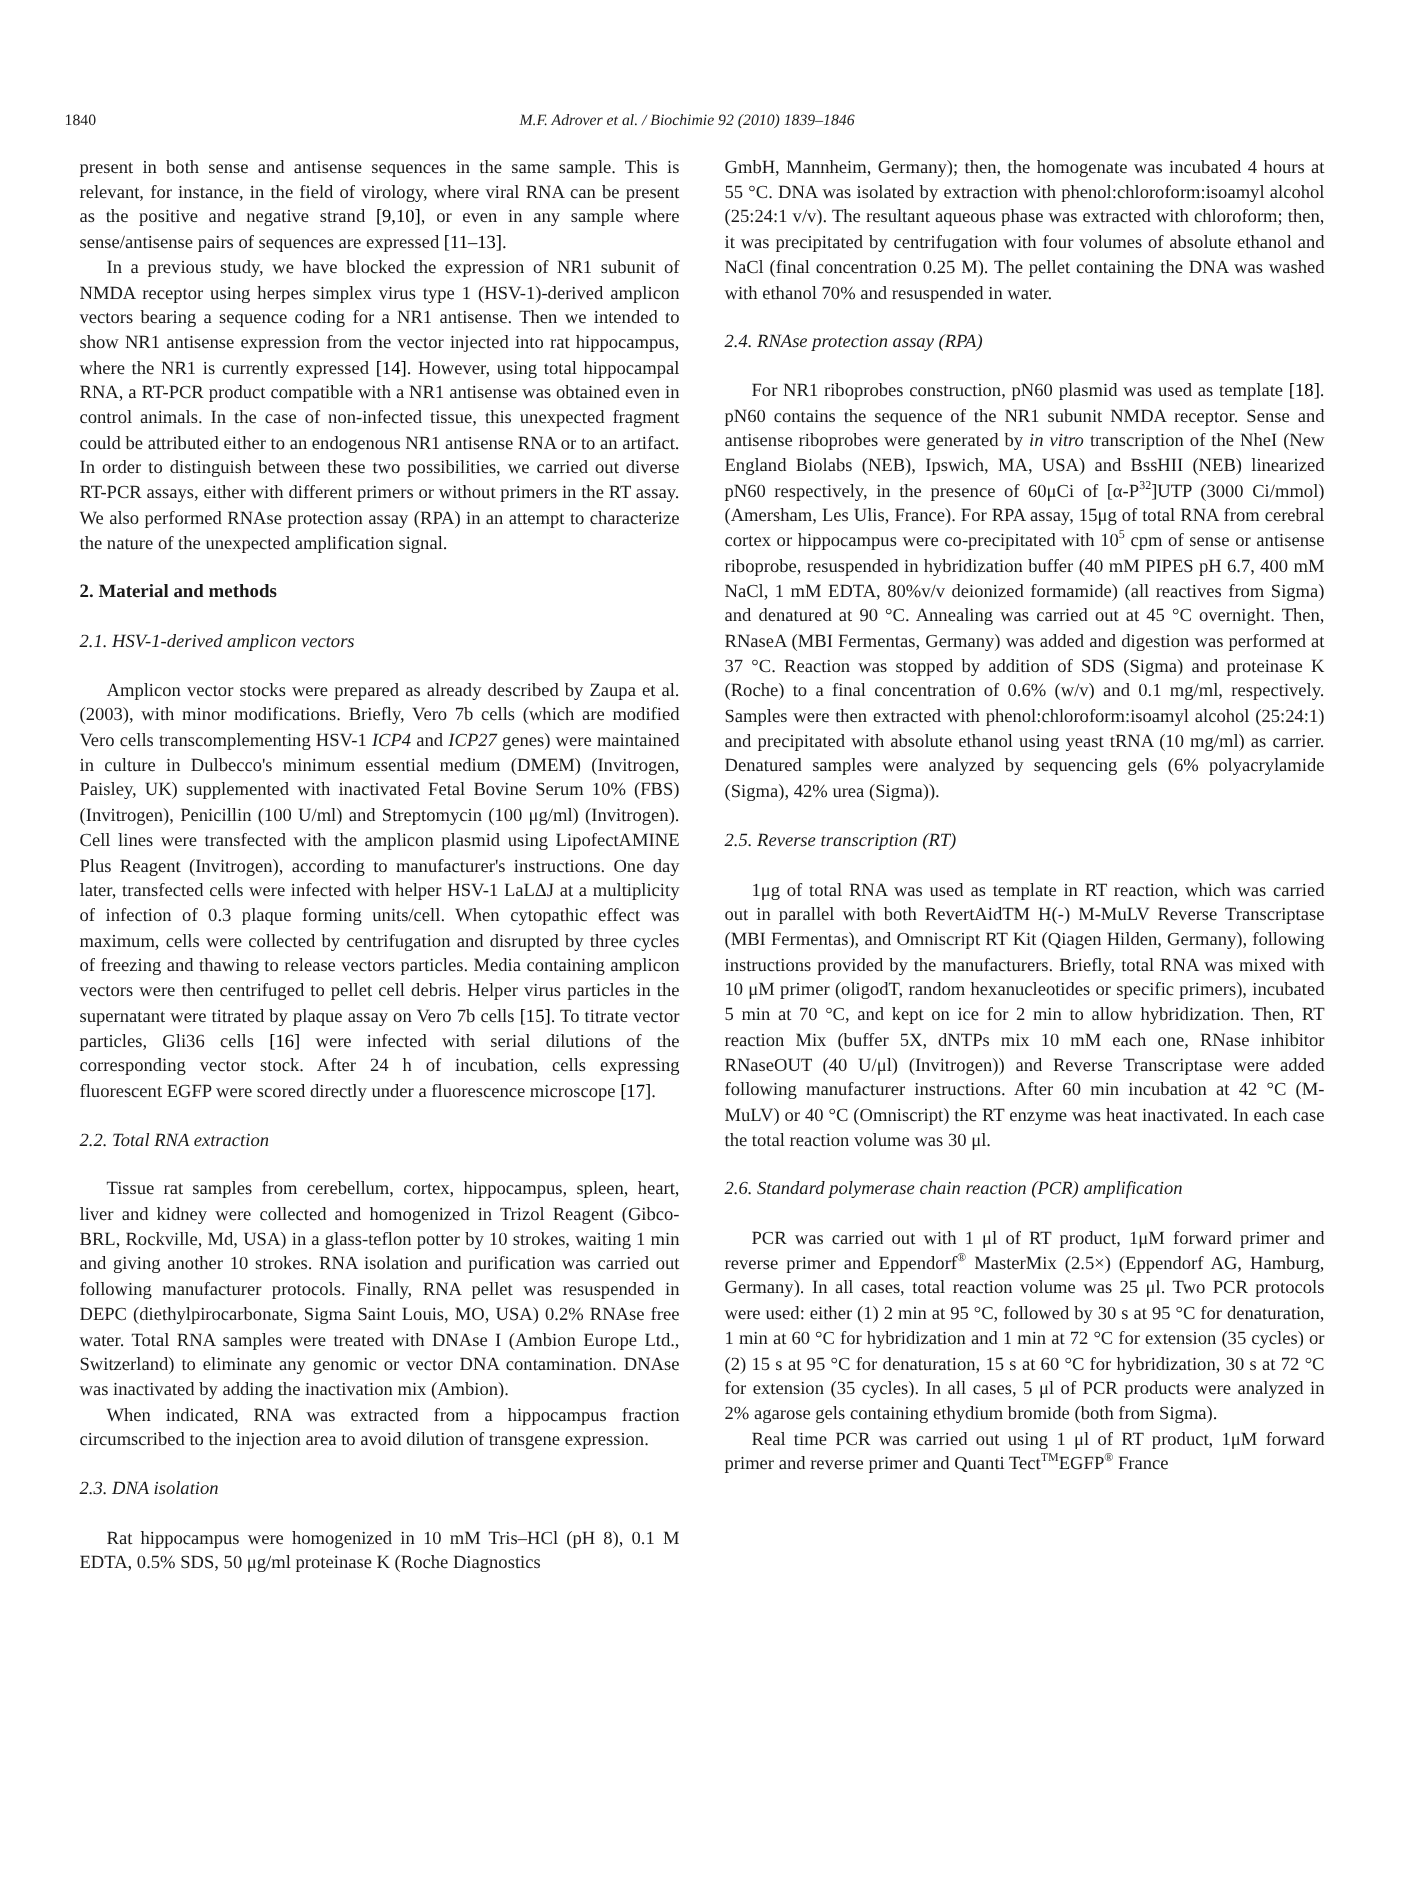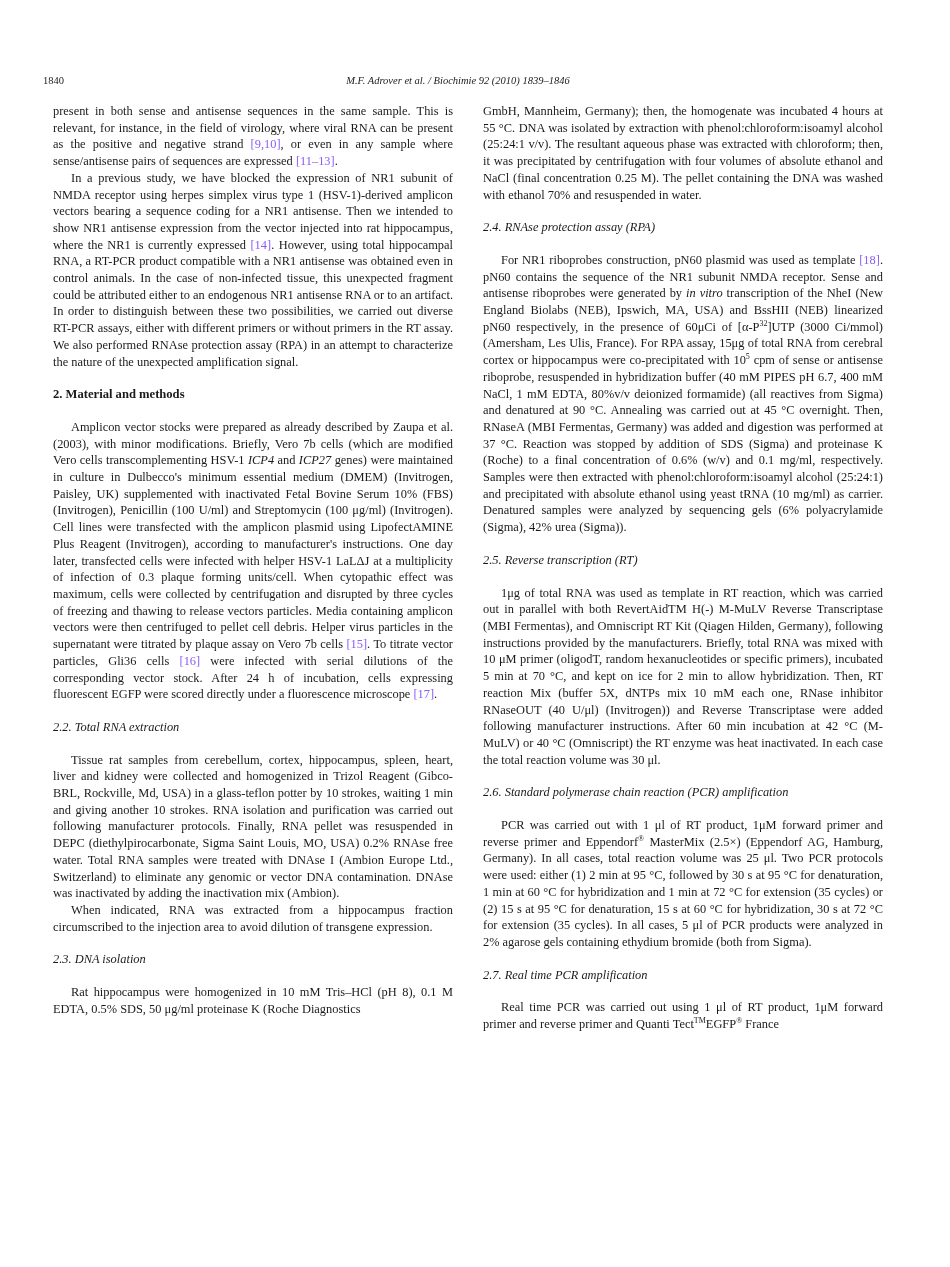--- a/index.html
+++ b/index.html
@@ -18,39 +18,40 @@
     position: absolute; top: 103px; width: 400px;
     font-size: 12.4px; line-height: 16.7px;
     text-align: justify; hyphens: manual;
   }
   .col.left { left: 53px; }
   .col.right { left: 483px; }
   p { margin: 0; text-indent: 18px; }
   p.noindent { text-indent: 0; }
   .h1 { font-weight: bold; font-size: 12.6px; margin: 16px 0 16px 0; text-indent: 0; }
   .h2 { font-style: italic; margin: 16px 0 16px 0; text-indent: 0; }
-  .ref { color: #8b5cf6; }
+  .ref { color: #000000; }
   i { font-style: italic; }
   sup { font-size: 8px; line-height: 0; vertical-align: super; }
 </style>
 </head>
 <body>
 
 <div class="running-head">
   <span class="page-num">1840</span>
   <span class="journal">M.F. Adrover et al. / Biochimie 92 (2010) 1839–1846</span>
 </div>
 
 <div class="col left">
   <p class="noindent"><span>present in both sense and antisense sequences in the same sample. This is relevant, for instance, in the field of virology, where viral RNA can be present as the positive and negative strand </span><a class="ref">[9,10]</a><span>, or even in any sample where sense/antisense pairs of sequences are expressed </span><a class="ref">[11–13]</a><span>.</span></p>
 
   <p><span>In a previous study, we have blocked the expression of NR1 subunit of NMDA receptor using herpes simplex virus type 1 (HSV-1)-derived amplicon vectors bearing a sequence coding for a NR1 antisense. Then we intended to show NR1 antisense expression from the vector injected into rat hippocampus, where the NR1 is currently expressed </span><a class="ref">[14]</a><span>. However, using total hippocampal RNA, a RT-PCR product compatible with a NR1 antisense was obtained even in control animals. In the case of non-infected tissue, this unexpected fragment could be attributed either to an endogenous NR1 antisense RNA or to an artifact. In order to distinguish between these two possibilities, we carried out diverse RT-PCR assays, either with different primers or without primers in the RT assay. We also performed RNAse protection assay (RPA) in an attempt to characterize the nature of the unexpected amplification signal.</span></p>
 
   <div class="h1">2.  Material and methods</div>
 
+  <div class="h2">2.1.  HSV-1-derived amplicon vectors</div>
   <p><span>Amplicon vector stocks were prepared as already described by Zaupa et al. (2003), with minor modifications. Briefly, Vero 7b cells (which are modified Vero cells transcomplementing HSV-1 </span><i>ICP4</i><span> and </span><i>ICP27</i><span> genes) were maintained in culture in Dulbecco's minimum essential medium (DMEM) (Invitrogen, Paisley, UK) supplemented with inactivated Fetal Bovine Serum 10% (FBS) (Invitrogen), Penicillin (100 U/ml) and Streptomycin (100 μg/ml) (Invitrogen). Cell lines were transfected with the amplicon plasmid using LipofectAMINE Plus Reagent (Invitrogen), according to manufacturer's instructions. One day later, transfected cells were infected with helper HSV-1 LaLΔJ at a multiplicity of infection of 0.3 plaque forming units/cell. When cytopathic effect was maximum, cells were collected by centrifugation and disrupted by three cycles of freezing and thawing to release vectors particles. Media containing amplicon vectors were then centrifuged to pellet cell debris. Helper virus particles in the supernatant were titrated by plaque assay on Vero 7b cells </span><a class="ref">[15]</a><span>. To titrate vector particles, Gli36 cells </span><a class="ref">[16]</a><span> were infected with serial dilutions of the corresponding vector stock. After 24 h of incubation, cells expressing fluorescent EGFP were scored directly under a fluorescence microscope </span><a class="ref">[17]</a><span>.</span></p>
 
   <div class="h2">2.2.  Total RNA extraction</div>
   <p>Tissue rat samples from cerebellum, cortex, hippocampus, spleen, heart, liver and kidney were collected and homogenized in Trizol Reagent (Gibco-BRL, Rockville, Md, USA) in a glass-teflon potter by 10 strokes, waiting 1 min and giving another 10 strokes. RNA isolation and purification was carried out following manufacturer protocols. Finally, RNA pellet was resuspended in DEPC (diethylpirocarbonate, Sigma Saint Louis, MO, USA) 0.2% RNAse free water. Total RNA samples were treated with DNAse I (Ambion Europe Ltd., Switzerland) to eliminate any genomic or vector DNA contamination. DNAse was inactivated by adding the inactivation mix (Ambion).</p>
   <p>When indicated, RNA was extracted from a hippocampus fraction circumscribed to the injection area to avoid dilution of transgene expression.</p>
 
   <div class="h2">2.3.  DNA isolation</div>
   <p>Rat hippocampus were homogenized in 10 mM Tris–HCl (pH 8), 0.1 M EDTA, 0.5% SDS, 50 μg/ml proteinase K (Roche Diagnostics</p>
 </div>
 
@@ -59,15 +60,14 @@
 
   <div class="h2">2.4.  RNAse protection assay (RPA)</div>
   <p><span>For NR1 riboprobes construction, pN60 plasmid was used as template </span><a class="ref">[18]</a><span>. pN60 contains the sequence of the NR1 subunit NMDA receptor. Sense and antisense riboprobes were generated by </span><i>in vitro</i><span> transcription of the NheI (New England Biolabs (NEB), Ipswich, MA, USA) and BssHII (NEB) linearized pN60 respectively, in the presence of 60μCi of [α-P</span><sup>32</sup><span>]UTP (3000 Ci/mmol) (Amersham, Les Ulis, France). For RPA assay, 15μg of total RNA from cerebral cortex or hippocampus were co-precipitated with 10</span><sup>5</sup><span> cpm of sense or antisense riboprobe, resuspended in hybridization buffer (40 mM PIPES pH 6.7, 400 mM NaCl, 1 mM EDTA, 80%v/v deionized formamide) (all reactives from Sigma) and denatured at 90 °C. Annealing was carried out at 45 °C overnight. Then, RNaseA (MBI Fermentas, Germany) was added and digestion was performed at 37 °C. Reaction was stopped by addition of SDS (Sigma) and proteinase K (Roche) to a final concentration of 0.6% (w/v) and 0.1 mg/ml, respectively. Samples were then extracted with phenol:chloroform:isoamyl alcohol (25:24:1) and precipitated with absolute ethanol using yeast tRNA (10 mg/ml) as carrier. Denatured samples were analyzed by sequencing gels (6% polyacrylamide (Sigma), 42% urea (Sigma)).</span></p>
 
   <div class="h2">2.5.  Reverse transcription (RT)</div>
   <p>1μg of total RNA was used as template in RT reaction, which was carried out in parallel with both RevertAidTM H(-) M-MuLV Reverse Transcriptase (MBI Fermentas), and Omniscript RT Kit (Qiagen Hilden, Germany), following instructions provided by the manufacturers. Briefly, total RNA was mixed with 10 μM primer (oligodT, random hexanucleotides or specific primers), incubated 5 min at 70 °C, and kept on ice for 2 min to allow hybridization. Then, RT reaction Mix (buffer 5X, dNTPs mix 10 mM each one, RNase inhibitor RNaseOUT (40 U/μl) (Invitrogen)) and Reverse Transcriptase were added following manufacturer instructions. After 60 min incubation at 42 °C (M-MuLV) or 40 °C (Omniscript) the RT enzyme was heat inactivated. In each case the total reaction volume was 30 μl.</p>
 
   <div class="h2">2.6.  Standard polymerase chain reaction (PCR) amplification</div>
   <p><span>PCR was carried out with 1 μl of RT product, 1μM forward primer and reverse primer and Eppendorf</span><sup>®</sup><span> MasterMix (2.5×) (Eppendorf AG, Hamburg, Germany). In all cases, total reaction volume was 25 μl. Two PCR protocols were used: either (1) 2 min at 95 °C, followed by 30 s at 95 °C for denaturation, 1 min at 60 °C for hybridization and 1 min at 72 °C for extension (35 cycles) or (2) 15 s at 95 °C for denaturation, 15 s at 60 °C for hybridization, 30 s at 72 °C for extension (35 cycles). In all cases, 5 μl of PCR products were analyzed in 2% agarose gels containing ethydium bromide (both from Sigma).</span></p>
 
-  <div class="h2">2.7.  Real time PCR amplification</div>
   <p><span>Real time PCR was carried out using 1 μl of RT product, 1μM forward primer and reverse primer and Quanti Tect</span><sup>TM</sup><span>EGFP</span><sup>®</sup><span> France</span></p>
 </div>
 
 </body></html>

